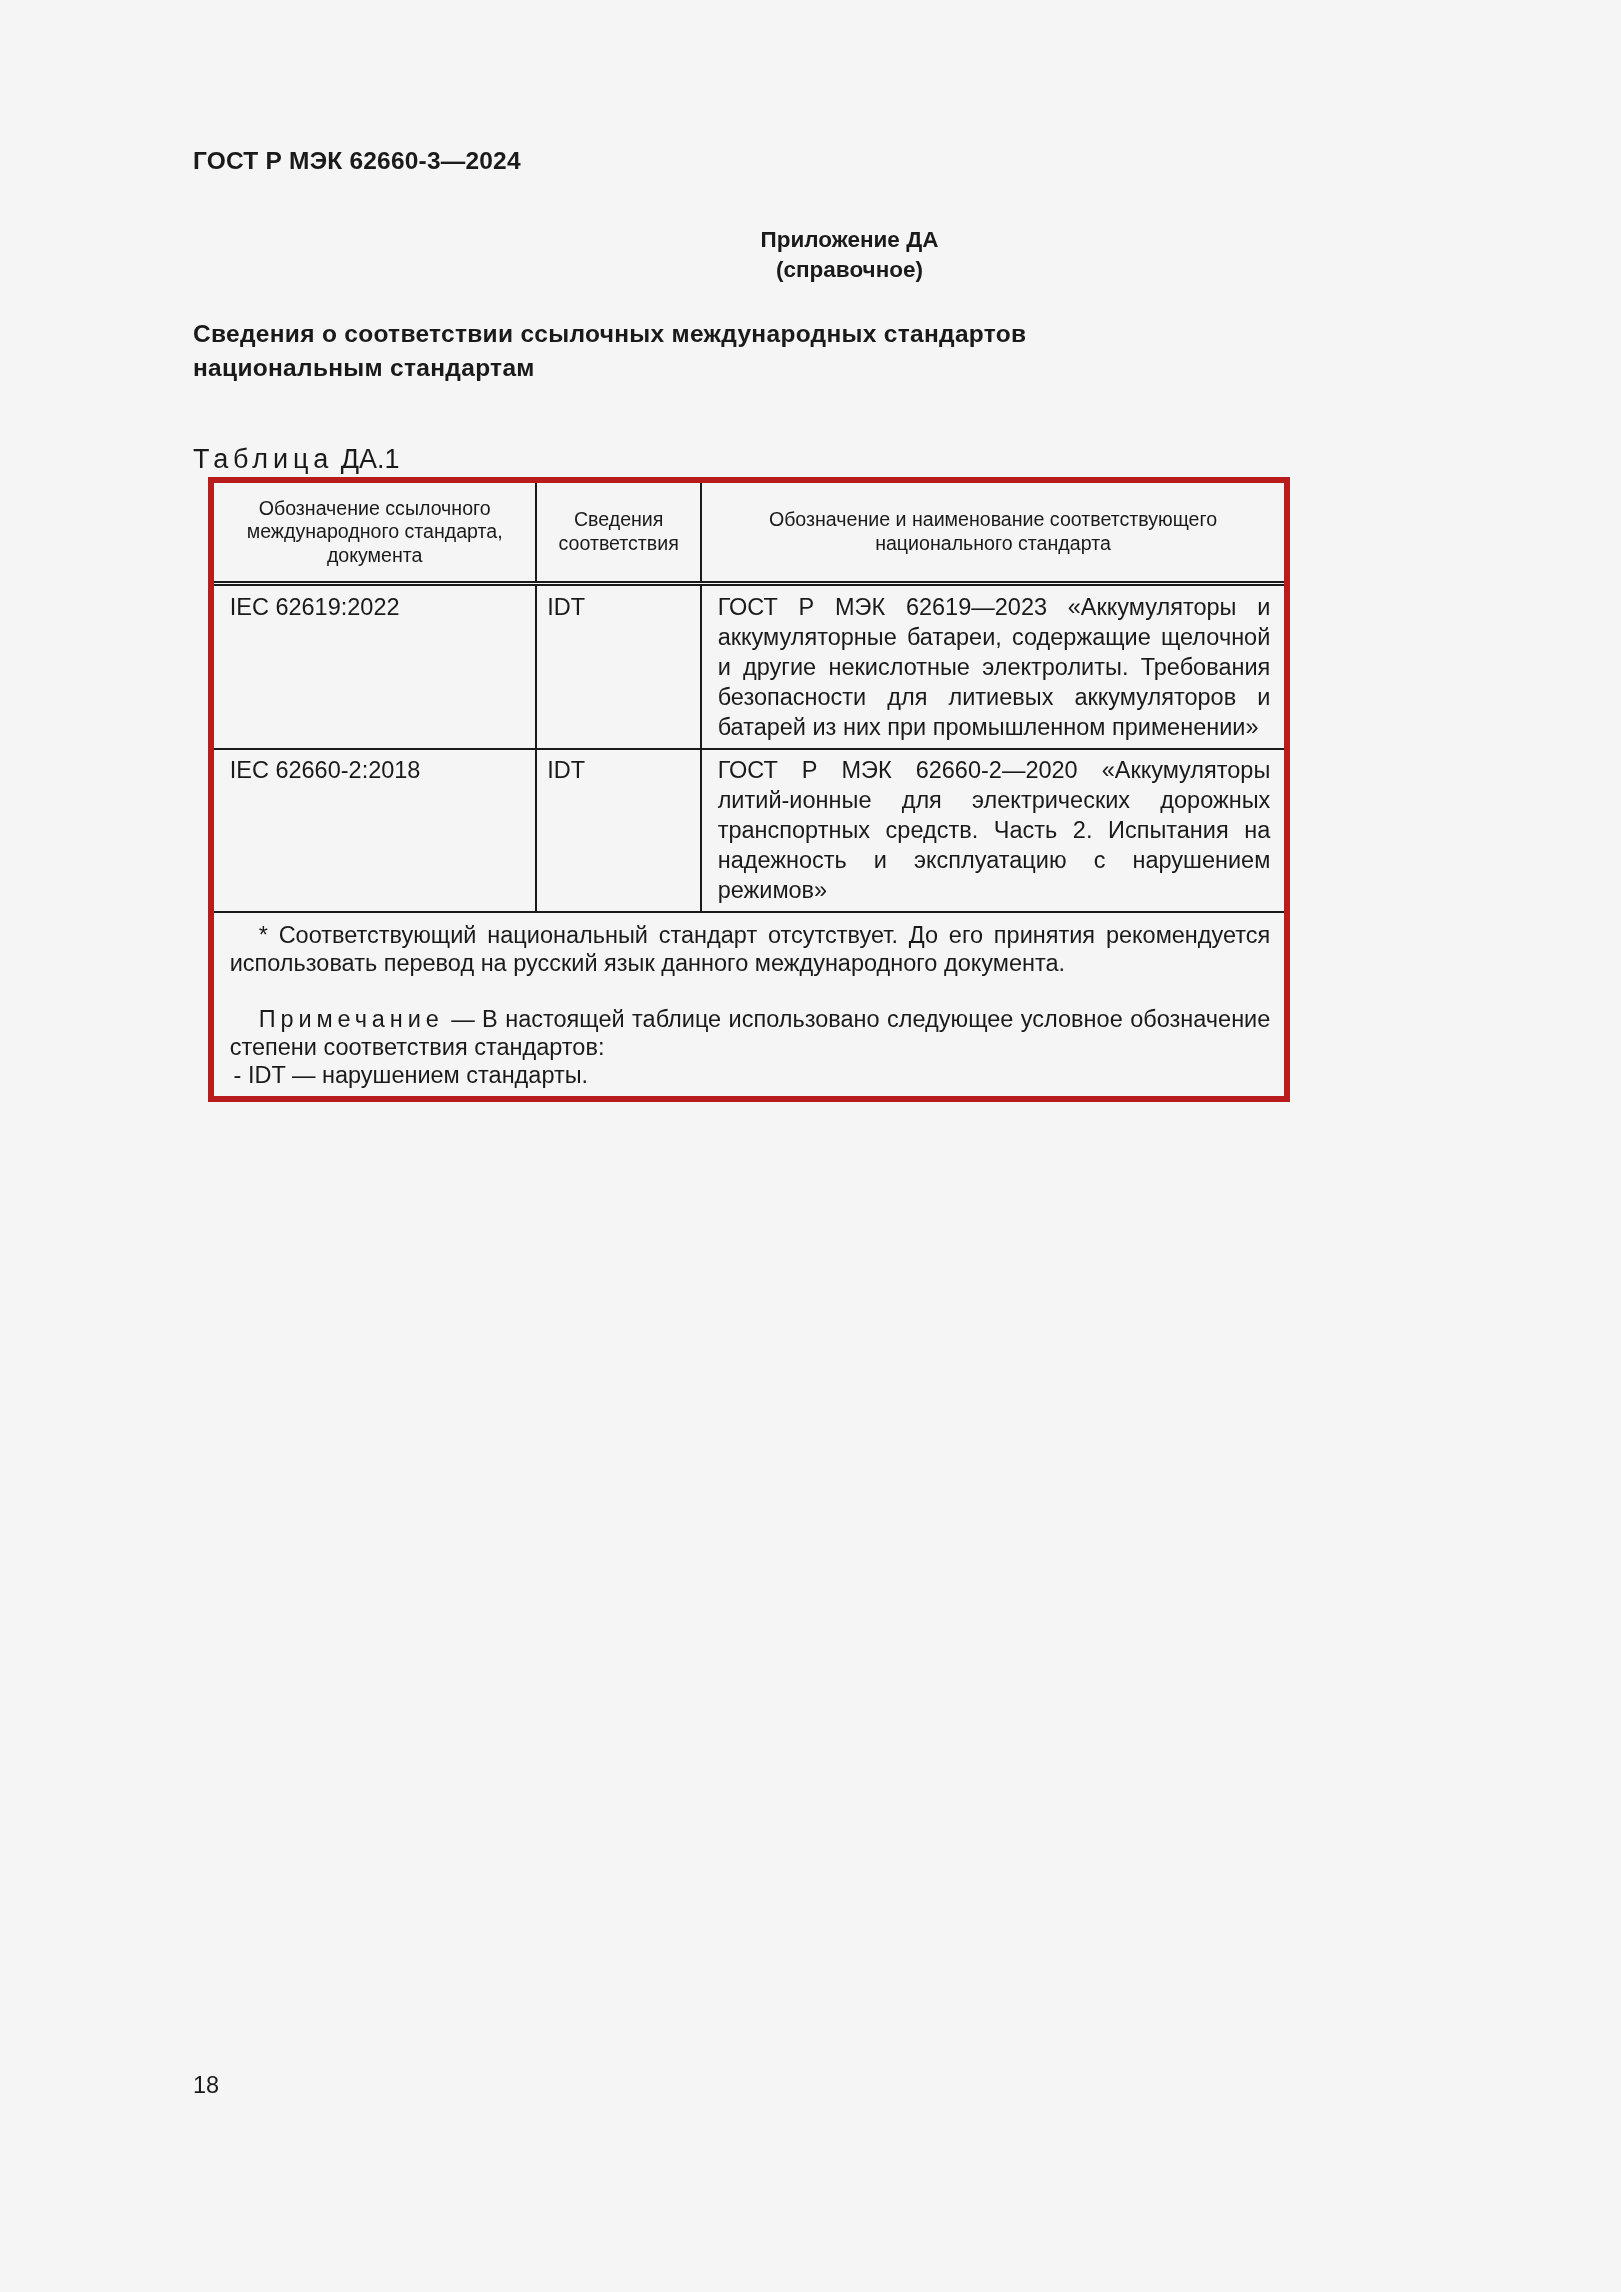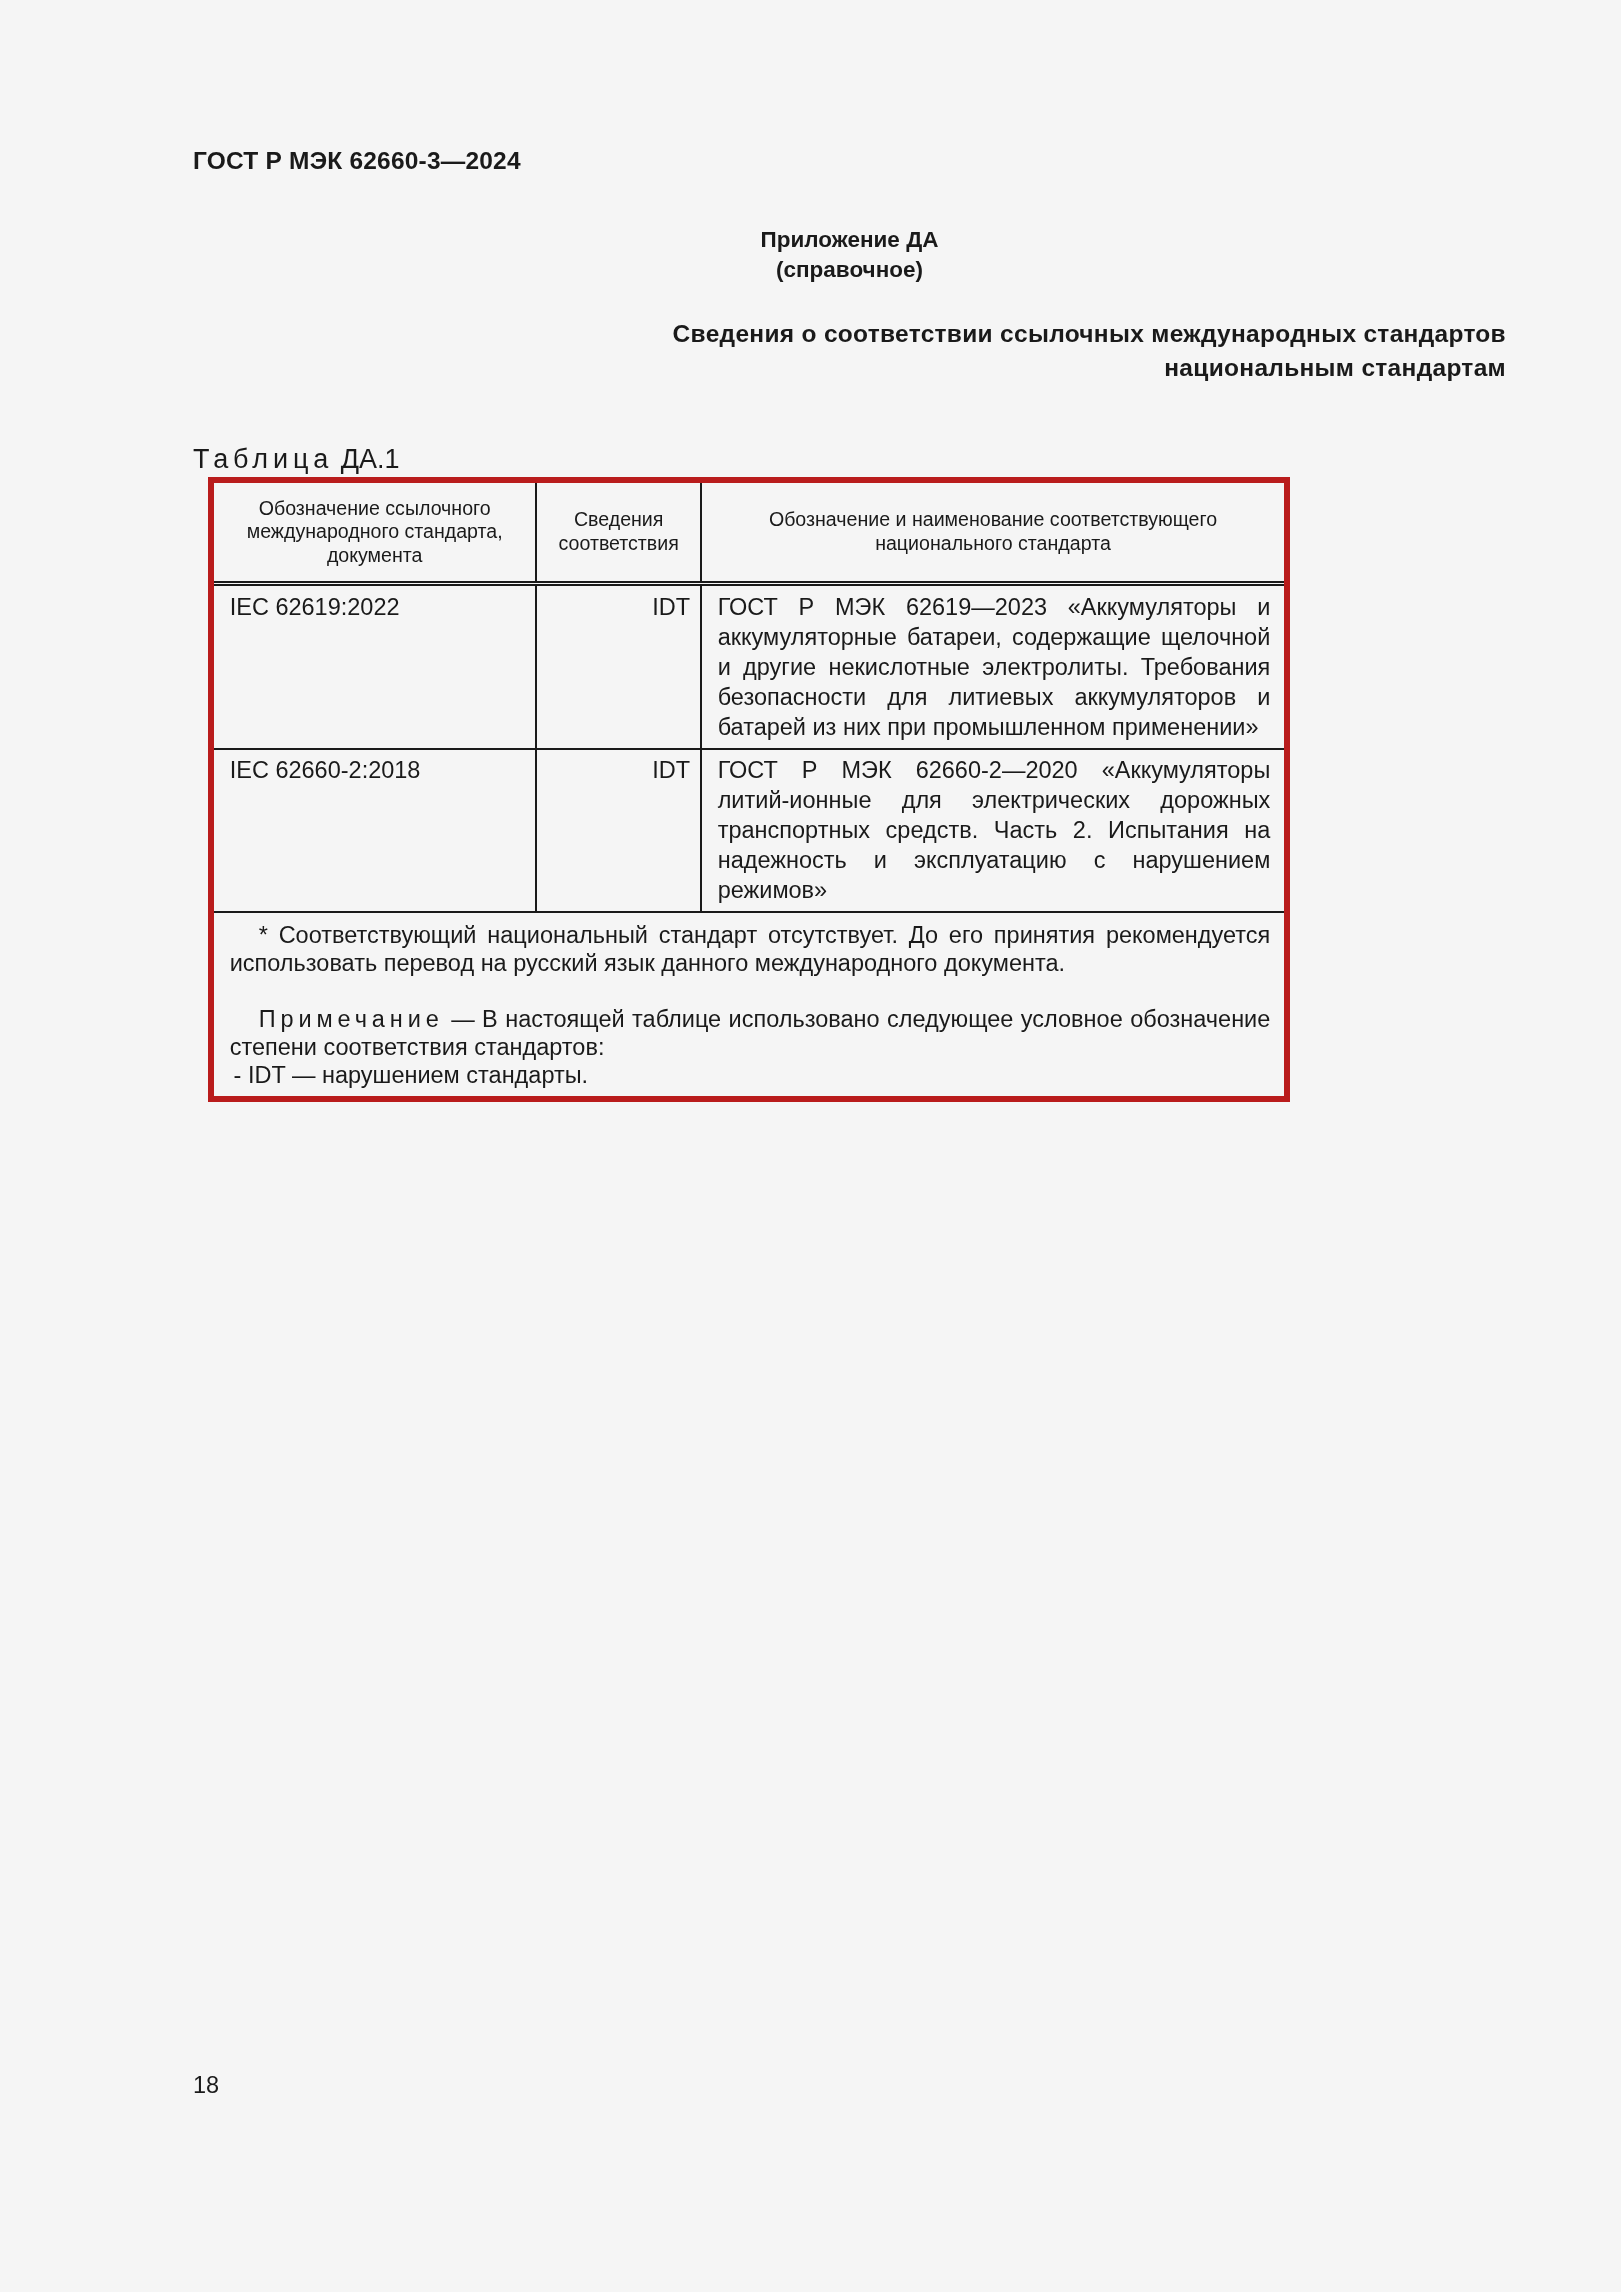--- a/index.html
+++ b/index.html
@@ -8,39 +8,39 @@
     font-family:"Liberation Sans", sans-serif; color:#1a1a1a;
   }
   .doc-id {
     position:absolute; left:193px; top:147px; font-size:24.5px; font-weight:bold; letter-spacing:0.2px;
   }
   .annex {
     position:absolute; left:193px; width:1313px; top:225px; text-align:center;
     font-size:22.5px; font-weight:bold; line-height:30px;
   }
   .annex-title {
-    position:absolute; left:193px; width:1313px; top:317px; text-align:right;
+    position:absolute; left:193px; width:1313px; top:317px; text-align:left;
     font-size:24.5px; font-weight:bold; line-height:34px; letter-spacing:0.3px;
   }
   .table-caption {
     position:absolute; left:193px; top:435px; font-size:27px;margin-top:9px;
   }
   .table-caption .spaced { letter-spacing:4.9px; }
   table.ref {
     position:absolute; left:208px; top:477px; width:1082px;
     border-collapse:collapse; border:6px solid #b91c1c;
     font-size:23.5px; line-height:30px;
   }
   table.ref td, table.ref th { border:2px solid #1a1a1a; vertical-align:top; }
   table.ref th {
     font-weight:normal; font-size:19.6px; line-height:23.5px; text-align:center; vertical-align:middle;
     height:90px; padding:3.9px 9.8px; border-bottom:5.9px double #1a1a1a;
   }
   .c1 { width:290px; padding:5.9px 15.7px; }
-  .c2 { width:143px; text-align:right; padding:5.9px 9.8px; }
+  .c2 { width:143px; text-align:left; padding:5.9px 9.8px; }
   .c3 { padding:5.9px 13.7px 5.9px 15.7px; text-align:justify; }
   .c3.center { text-align:center; }
   tr.row1 td { height:130px; border-bottom:2.9px solid #1a1a1a; }
   tr.row2 td { height:96px; }
   tr.row3 td { height:37px; }
   td.footnote { padding:7.8px 13.7px 7.8px 15.7px; text-align:justify; font-size:23.5px; line-height:28px; }
   .fn-line { text-indent:29px; margin:0; }
   .note-block { margin-top:27.4px; }
   .note-label { letter-spacing:4.9px; }
   .bullet { margin:0; padding-left:3.9px; }

